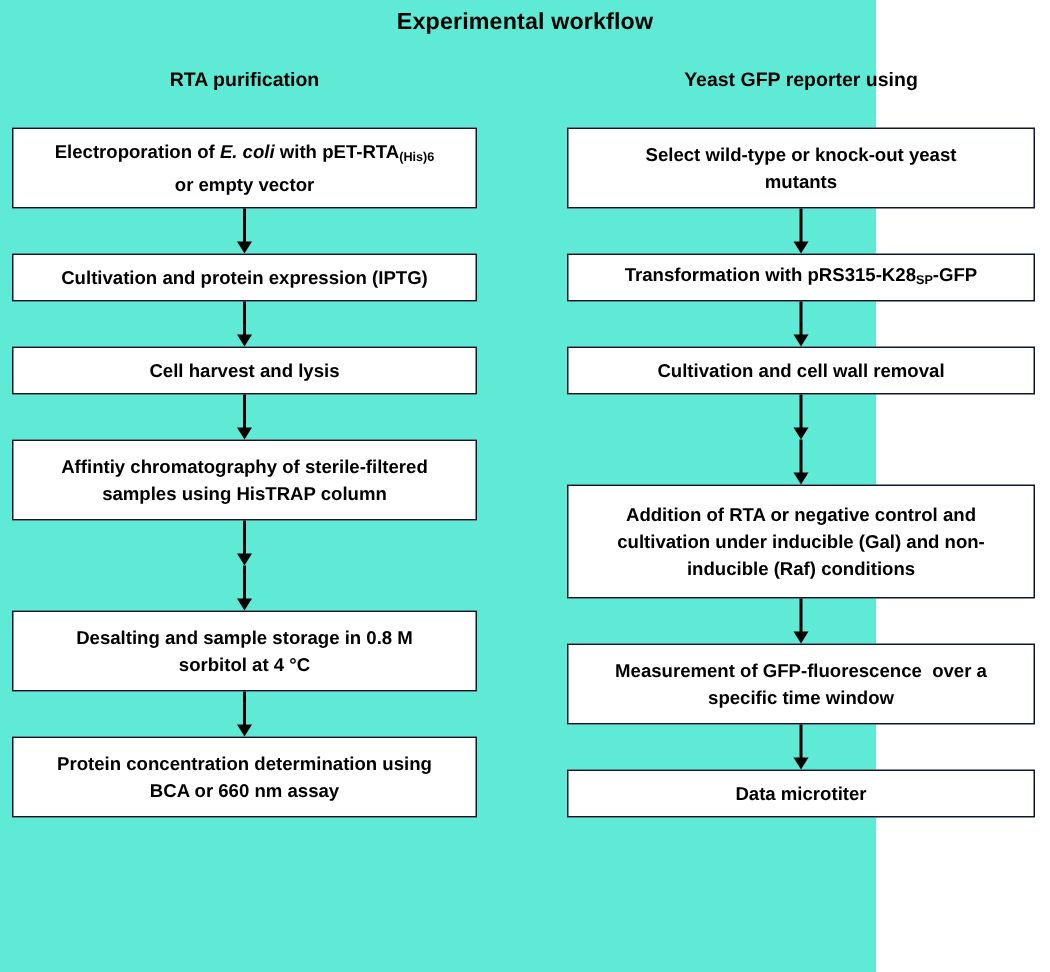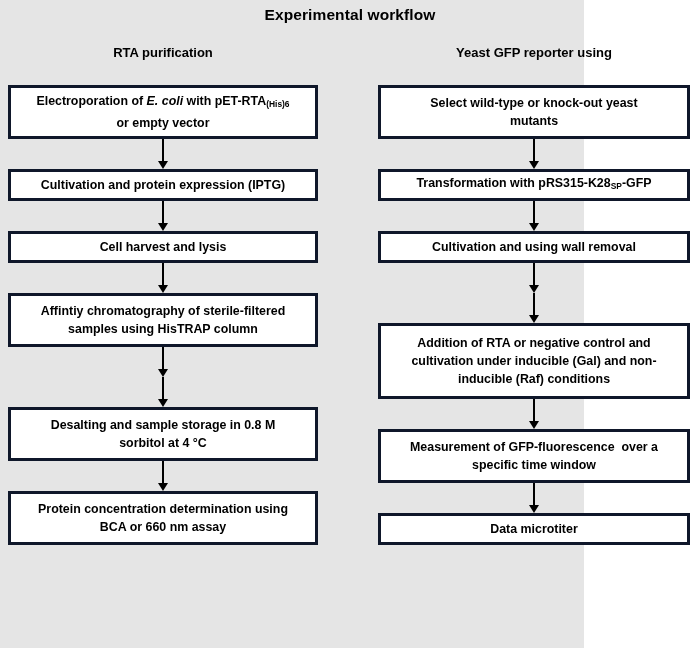--- a/index.html
+++ b/index.html
@@ -14,21 +14,21 @@
     font-family: "Liberation Sans", sans-serif;
     color: #000000;
     overflow: hidden;
     position: relative;
   }
 
   #page {
     position: relative;
     width: 584px;
     height: 648px;
-    background: #e5e5e5;
+    background: #5eead4;
   }
 
   
   .main-title {
     position: absolute;
     left: 0;
     top: 5px;
     width: 700px;
     text-align: center;
     font-size: 15.5px;
@@ -53,21 +53,21 @@
     position: absolute;
     top: 85px;
   }
   .column.left  { left: 8px;   width: 310px; }
   .column.right { left: 378px; width: 312px; }
 
   
   .node {
     box-sizing: border-box;
     width: 100%;
-    border: 3px solid #0f172a;
+    border: 1px solid #0f172a;
     background: #ffffff;
     display: flex;
     align-items: center;
     justify-content: center;
     text-align: center;
     font-size: 12.4px;
     font-weight: bold;
     line-height: 18px;
     padding: 3px 6px;
   }
@@ -175,21 +175,21 @@
         <span class="head"></span>
       </div>
       <div class="node lines-1">
         <span class="node-text">Transformation with pRS315-K28<sub>SP</sub>-GFP</span>
       </div>
       <div class="connector" style="height: 30px;">
         <span class="shaft" style="height: 23px;"></span>
         <span class="head"></span>
       </div>
       <div class="node lines-1">
-        <span class="node-text">Cultivation and using wall removal</span>
+        <span class="node-text">Cultivation and cell wall removal</span>
       </div>
       <div class="connector" style="height: 30px;">
         <span class="shaft" style="height: 23px;"></span>
         <span class="head"></span>
       </div>
       <div class="connector" style="height: 30px;">
         <span class="shaft" style="height: 23px;"></span>
         <span class="head"></span>
       </div>
       <div class="node lines-3">

